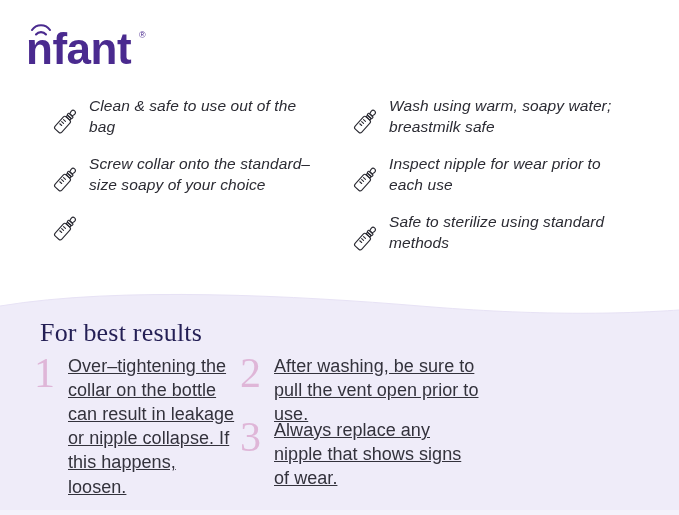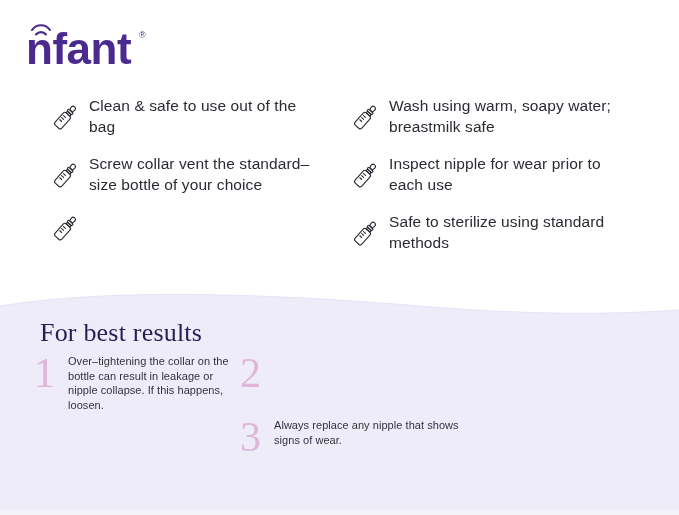--- a/index.html
+++ b/index.html
@@ -37,22 +37,23 @@
     display: flex;
   }
   .bul-col {
     width: 300px;
   }
   .bul-col.left  { margin-left: 50px; }
   .bul-col.right { margin-left: 0px; }
 
   .bullet {
     display: flex;
-    align-items: center;
+    align-items: flex-end;
     margin-bottom: 17px;
+    font-style: italic;
   }
   .bullet-icon {
     flex: 0 0 auto;
     width: 30px;
     height: 30px;
     margin-right: 9px;
     margin-top: 2px;
   }
   .bullet-icon svg { display: block; }
   .bullet-text {
@@ -107,24 +108,25 @@
   .step-num {
     font-family: "Liberation Serif", serif;
     font-size: 42px;
     line-height: 0.92;
     color: #dfb6d8;
     width: 34px;
     flex: 0 0 auto;
     text-align: left;
   }
   .step-text {
-    font-size: 11px;
+    font-size: 18px;
     line-height: 1.34;
     color: #33323c;
     letter-spacing: 0.05px;
+    text-decoration: underline;
   }
   .step-1 { left: 0px;   top: 0px;  width: 210px; }
   .step-1 .step-text { width: 168px; }
   .step-2 { left: 206px; top: 0px;  width: 260px; }
   .step-2 .step-text { width: 220px; }
   .step-3 { left: 206px; top: 64px; width: 260px; }
   .step-3 .step-text { width: 205px; }
 </style>
 </head>
 <body>
@@ -166,21 +168,21 @@
           <svg width="30" height="30" viewBox="0 0 30 30" xmlns="http://www.w3.org/2000/svg">
             <g transform="rotate(42 15 15)" fill="none" stroke="#2b2b33" stroke-width="1.1" stroke-linejoin="round" stroke-linecap="round">
               <path d="M12.4 2.6 c0 1.6 .6 2.2 .6 3.1 h3.4 c0-.9 .6-1.5 .6-3.1 a2.3 2.3 0 0 0 -4.6 0 z"></path>
               <rect x="11.7" y="5.9" width="6.2" height="2.3" rx="0.6"></rect>
               <path d="M12.3 8.4 h5 v1.9 h-5 z"></path>
               <rect x="10.4" y="10.4" width="9.0" height="16.4" rx="2.2"></rect>
               <path d="M12.3 14.2 h2.6 M12.3 17.0 h2.6 M12.3 19.8 h2.6"></path>
             </g>
           </svg>
         </span>
-        <span class="bullet-text">Screw collar vent the standard–size bottle of your choice</span>
+        <span class="bullet-text">Screw collar onto the standard–size soapy of your choice</span>
       </div>
 
       <div class="bullet">
         <span class="bullet-icon">
           <svg width="30" height="30" viewBox="0 0 30 30" xmlns="http://www.w3.org/2000/svg">
             <g transform="rotate(42 15 15)" fill="none" stroke="#2b2b33" stroke-width="1.1" stroke-linejoin="round" stroke-linecap="round">
               <path d="M12.4 2.6 c0 1.6 .6 2.2 .6 3.1 h3.4 c0-.9 .6-1.5 .6-3.1 a2.3 2.3 0 0 0 -4.6 0 z"></path>
               <rect x="11.7" y="5.9" width="6.2" height="2.3" rx="0.6"></rect>
               <path d="M12.3 8.4 h5 v1.9 h-5 z"></path>
               <rect x="10.4" y="10.4" width="9.0" height="16.4" rx="2.2"></rect>
@@ -255,20 +257,21 @@
 
       <div class="steps">
 
         <div class="step step-1">
           <span class="step-num">1</span>
           <span class="step-text">Over–tightening the collar on the bottle can result in leakage or nipple collapse. If this happens, loosen.</span>
         </div>
 
         <div class="step step-2">
           <span class="step-num">2</span>
+          <span class="step-text">After washing, be sure to pull the vent open prior to use.</span>
         </div>
 
         <div class="step step-3">
           <span class="step-num">3</span>
           <span class="step-text">Always replace any nipple that shows signs of wear.</span>
         </div>
 
       </div>
     </div>
 

